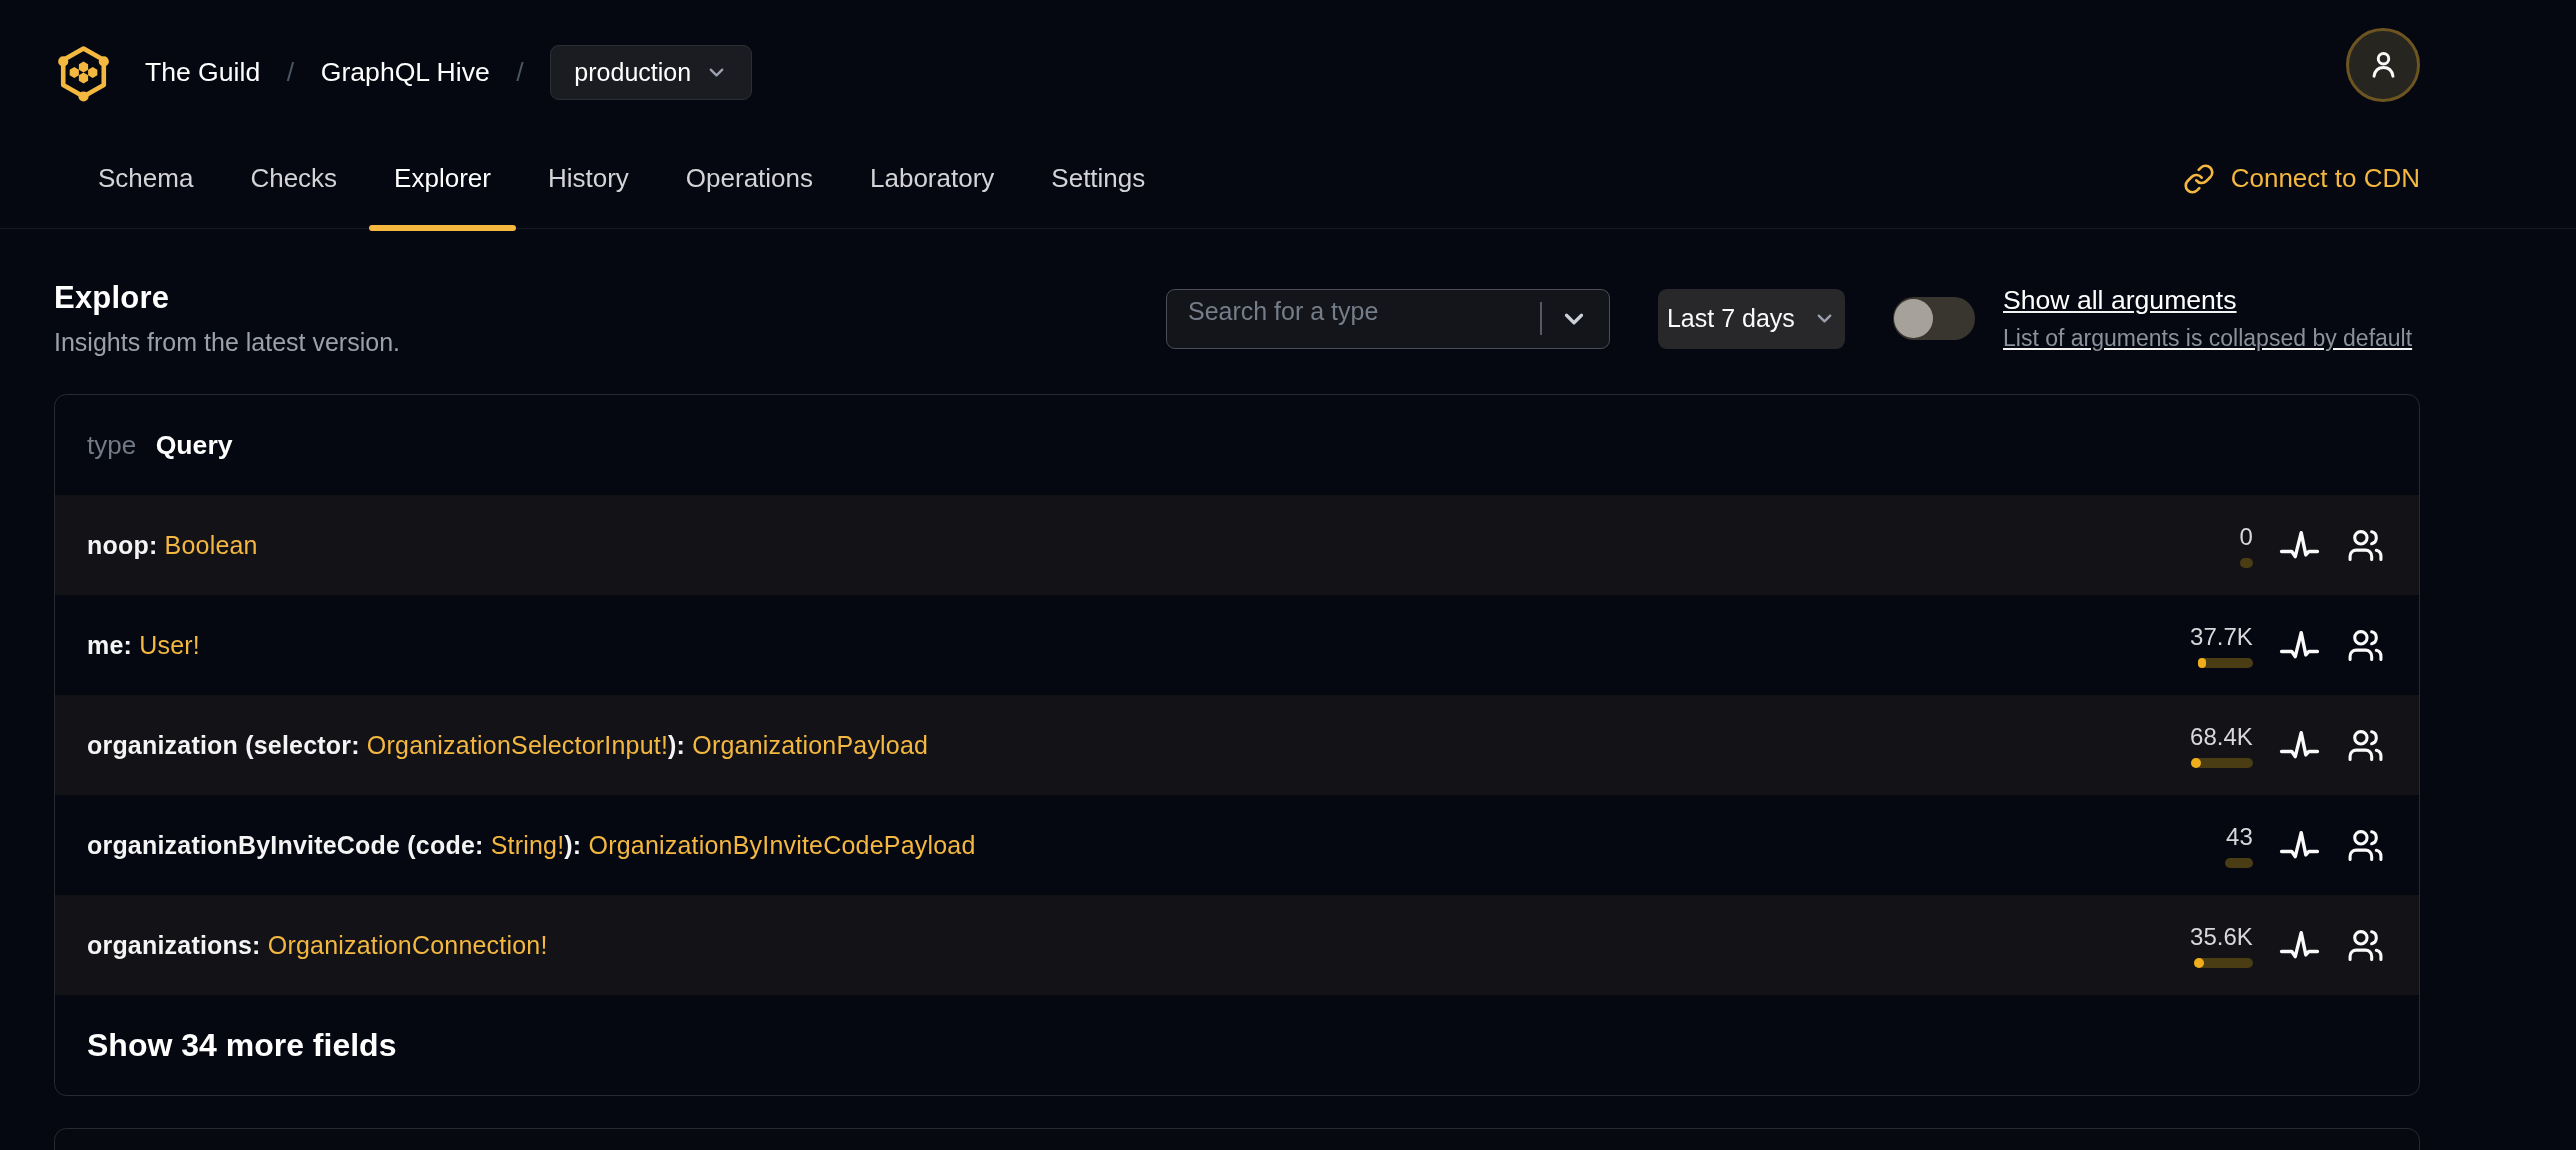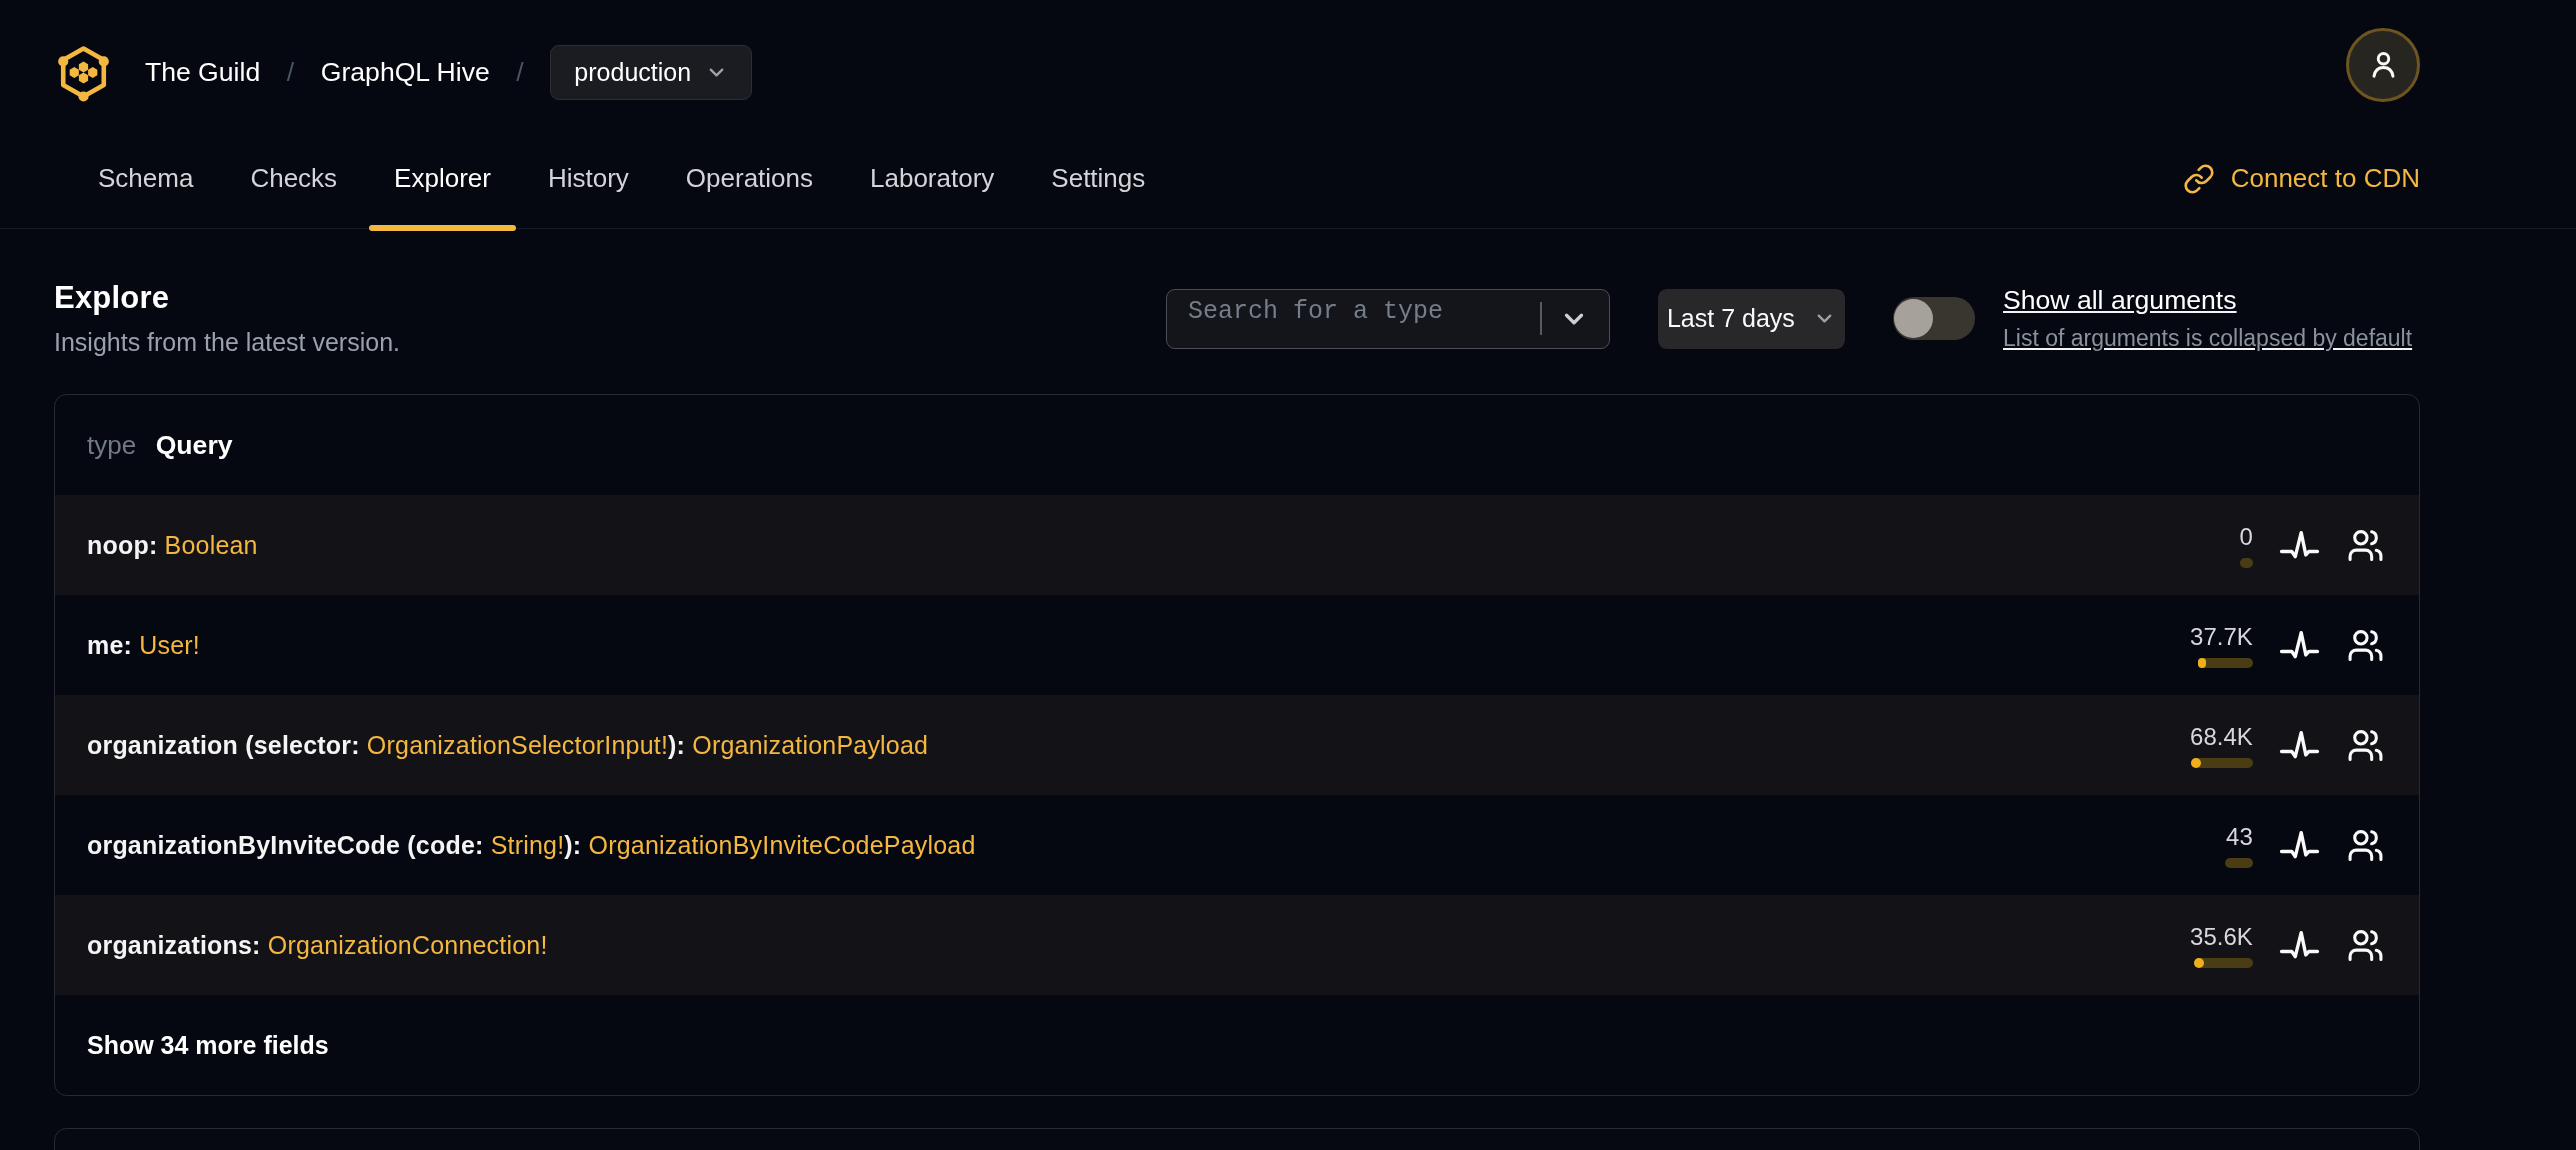--- a/index.html
+++ b/index.html
@@ -47,21 +47,21 @@
   .cdn-link svg{width:32px;height:32px;stroke:var(--accent);fill:none;stroke-width:2;stroke-linecap:round;stroke-linejoin:round;}
 
   
   .main{padding-top:51px;}
   .page-head{display:flex;align-items:center;justify-content:space-between;}
   .page-title{font-size:31px;font-weight:700;color:#fff;letter-spacing:0.2px;}
   .page-subtitle{margin-top:12.4px;font-size:25px;color:var(--muted);}
   .controls{display:flex;align-items:center;gap:48px;}
   .search-box{position:relative;width:444px;height:60px;border:1.8px solid #4b4e57;border-radius:8.9px;background:#13151b;}
   .search-box input{position:absolute;inset:0;background:transparent;border:none;outline:none;
-    padding:0 106px 14px 21px;font-size:25px;color:#e5e7eb;font-family:Liberation Mono, monospace;}
+    padding:0 106px 14px 21px;font-size:25px;color:#e5e7eb;font-family:Liberation Sans, sans-serif;}
   .search-box input::placeholder{color:#757d89;}
   .search-divider{position:absolute;right:67px;top:12.4px;bottom:12.4px;width:1.8px;background:#565a63;}
   .search-chev{position:absolute;right:19.5px;top:50%;transform:translateY(-50%);width:30px;height:30px;
     stroke:#cbd0d6;fill:none;stroke-width:2.6;stroke-linecap:round;stroke-linejoin:round;cursor:pointer;}
   .period-btn{display:flex;align-items:center;gap:17.7px;height:60px;padding:0 9px;background:#28282b;
     border:none;border-radius:8.9px;color:#fafafa;font-size:25px;cursor:pointer;font-family:"Liberation Sans",sans-serif;}
   .switch{position:relative;width:82px;height:43px;border-radius:21px;background:#39362f;border:none;cursor:pointer;flex:none;margin-right:-19.5px;}
   .switch .knob{position:absolute;left:1.8px;top:1.8px;width:39px;height:39px;border-radius:50%;background:#a6a29b;}
   .toggle-labels{width:417px;text-decoration:underline;}
   .toggle-title{font-size:26.6px;color:#fff;}
@@ -79,21 +79,21 @@
   .field-code .accent{color:var(--accent);}
   .row-stats{margin-left:auto;display:flex;align-items:center;gap:26.6px;}
   .metric{display:flex;flex-direction:column;align-items:flex-end;width:119px;}
   .count{font-size:24px;color:#d8d8dc;}
   .bar{position:relative;height:9.8px;border-radius:5.3px;background:var(--bar-track);margin-top:7px;}
   .bar-fill{position:absolute;left:0;top:0;bottom:0;border-radius:5.3px;background:var(--bar-fill);}
   .row-icon{display:flex;align-items:center;justify-content:center;cursor:pointer;}
   .row-icon svg{stroke:#fafafa;fill:none;stroke-width:2;stroke-linecap:round;stroke-linejoin:round;}
   .pulse-svg{width:41px;height:41px;}
   .users-svg{width:37px;height:37px;}
-  .card-foot{display:flex;align-items:center;height:100px;padding:0 32px;font-size:25px;font-weight:700;color:#fff;cursor:pointer;}
+  .card-foot{display:flex;align-items:center;height:100px;padding:0 32px;font-size:32px;font-weight:700;color:#fff;cursor:pointer;}
   .card-stub{margin-top:32px;height:53px;border:1.8px solid var(--card-border);border-radius:12.4px;background:#060910;}
 </style>
 </head>
 <body>
 
 <div class="canvas">
 
   <header class="topbar">
     <div class="shell topbar-inner">
       <div class="breadcrumb">

